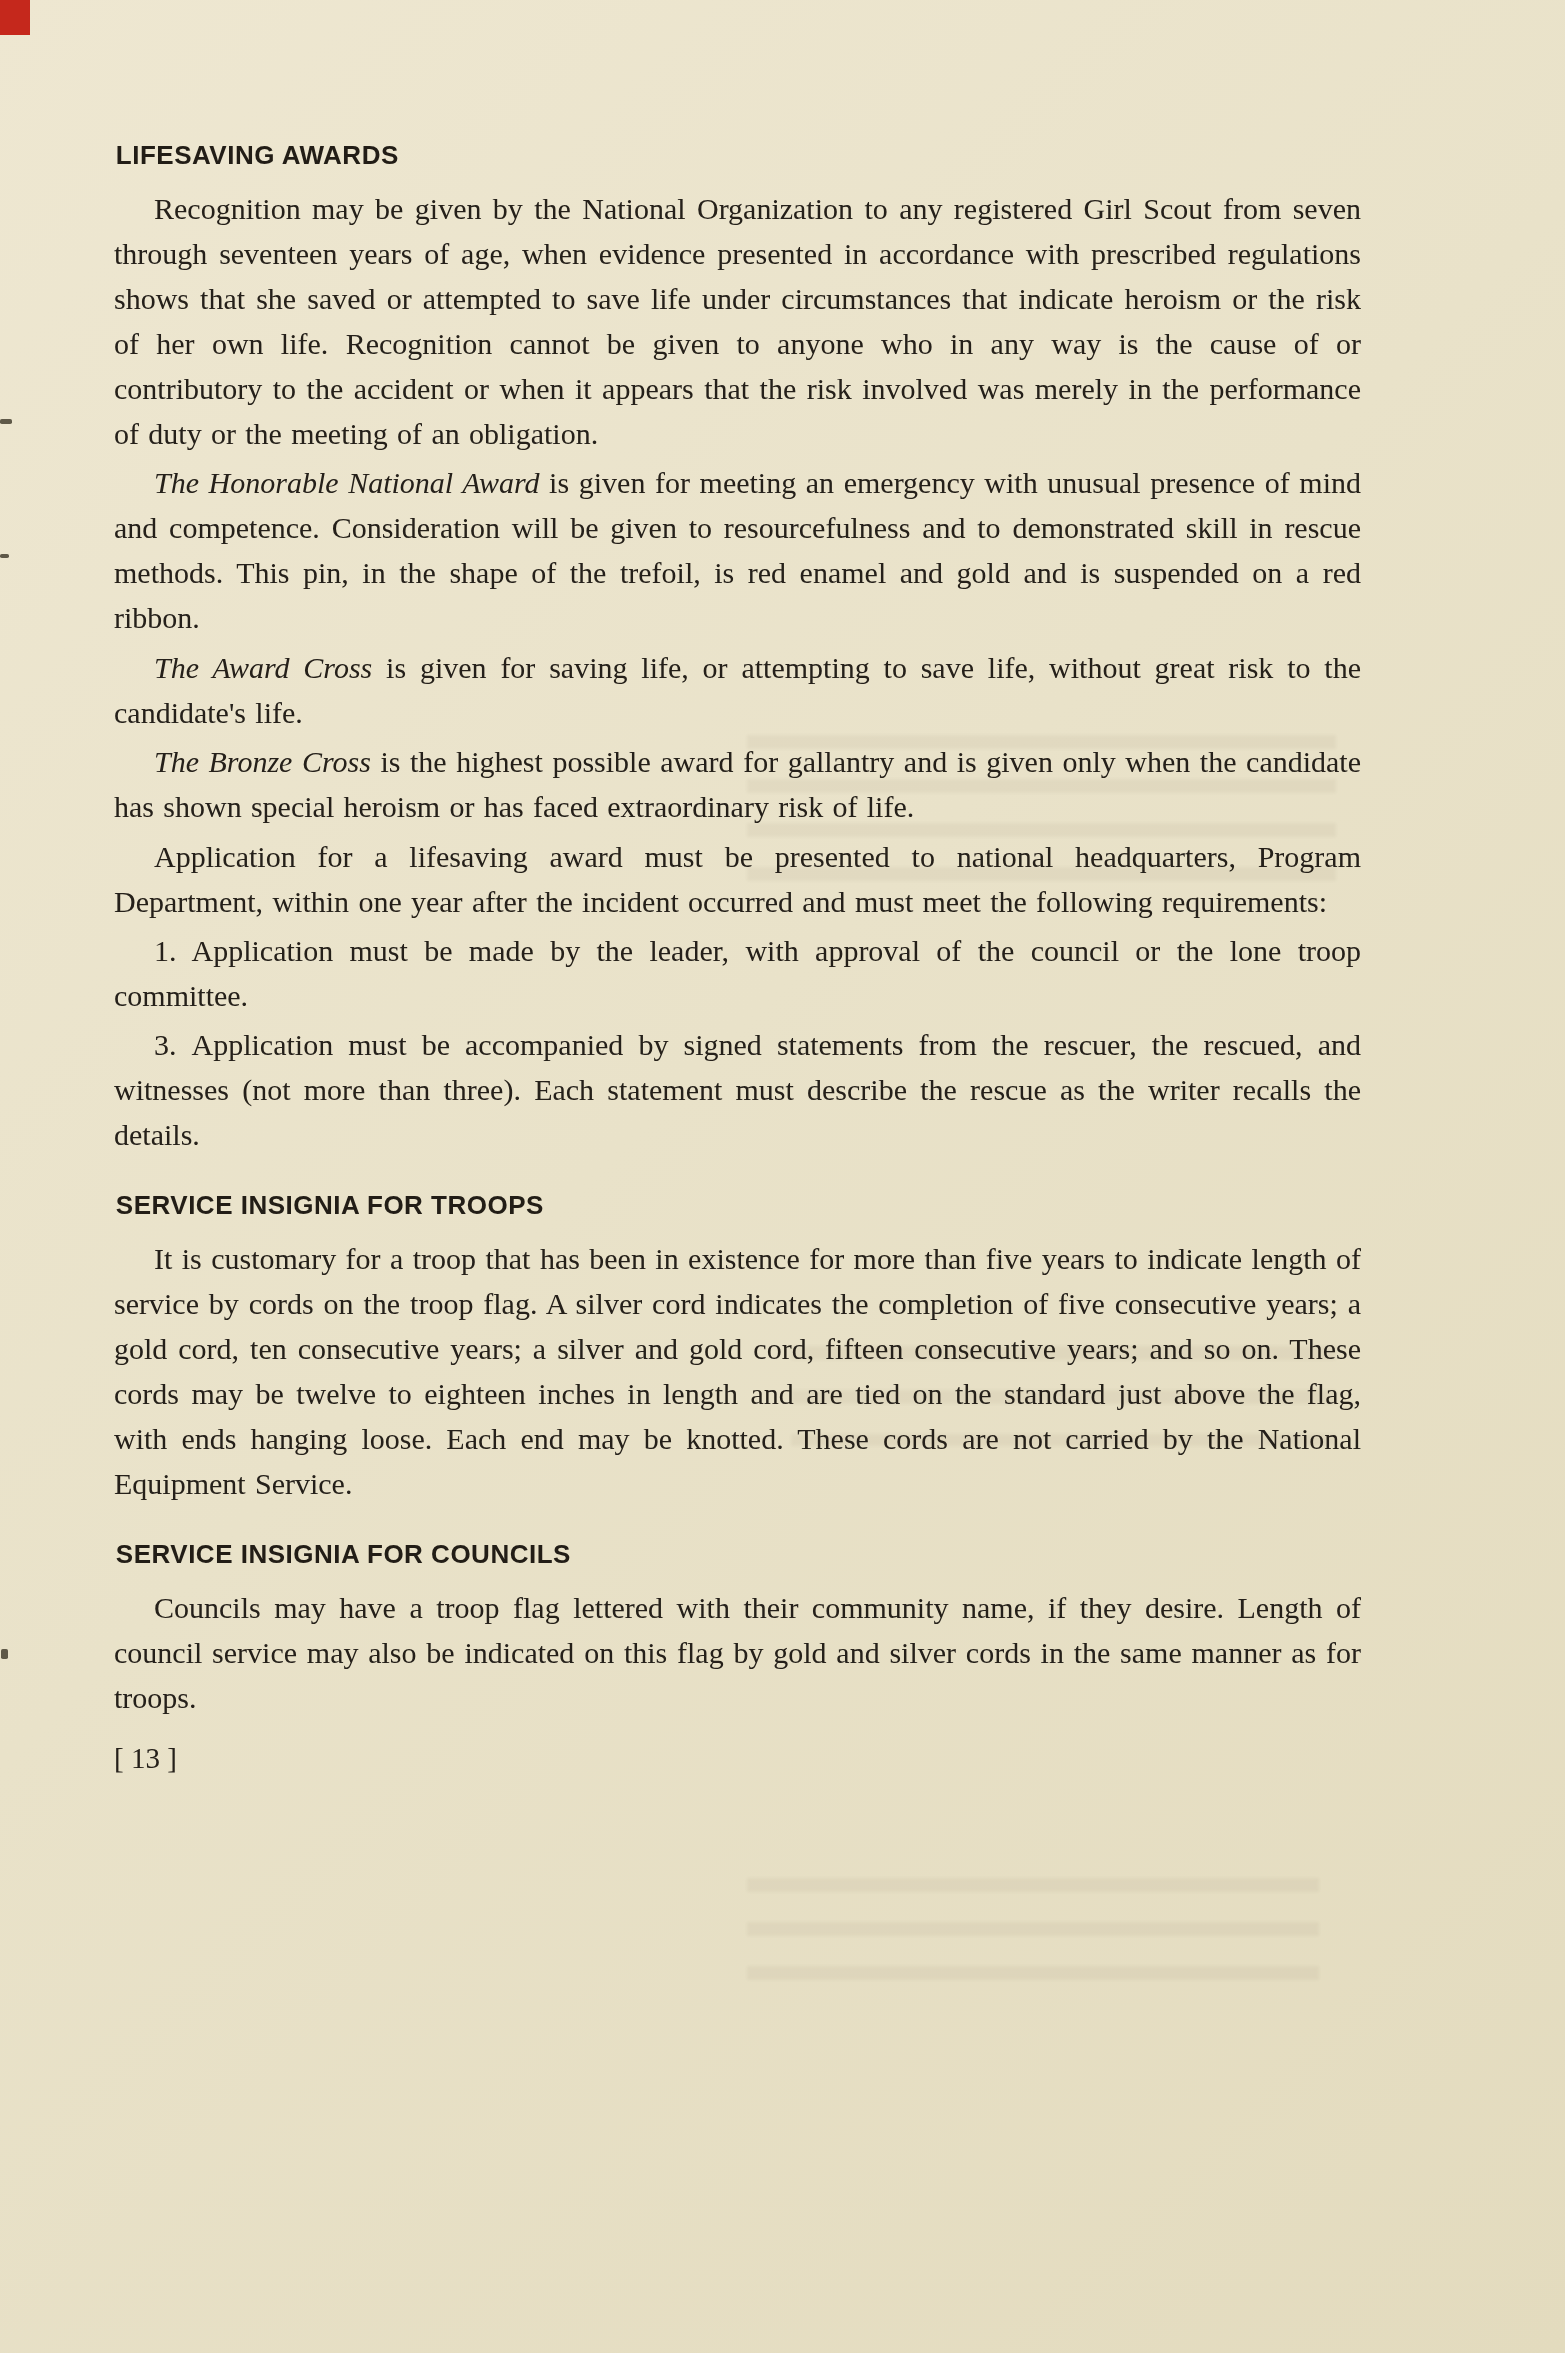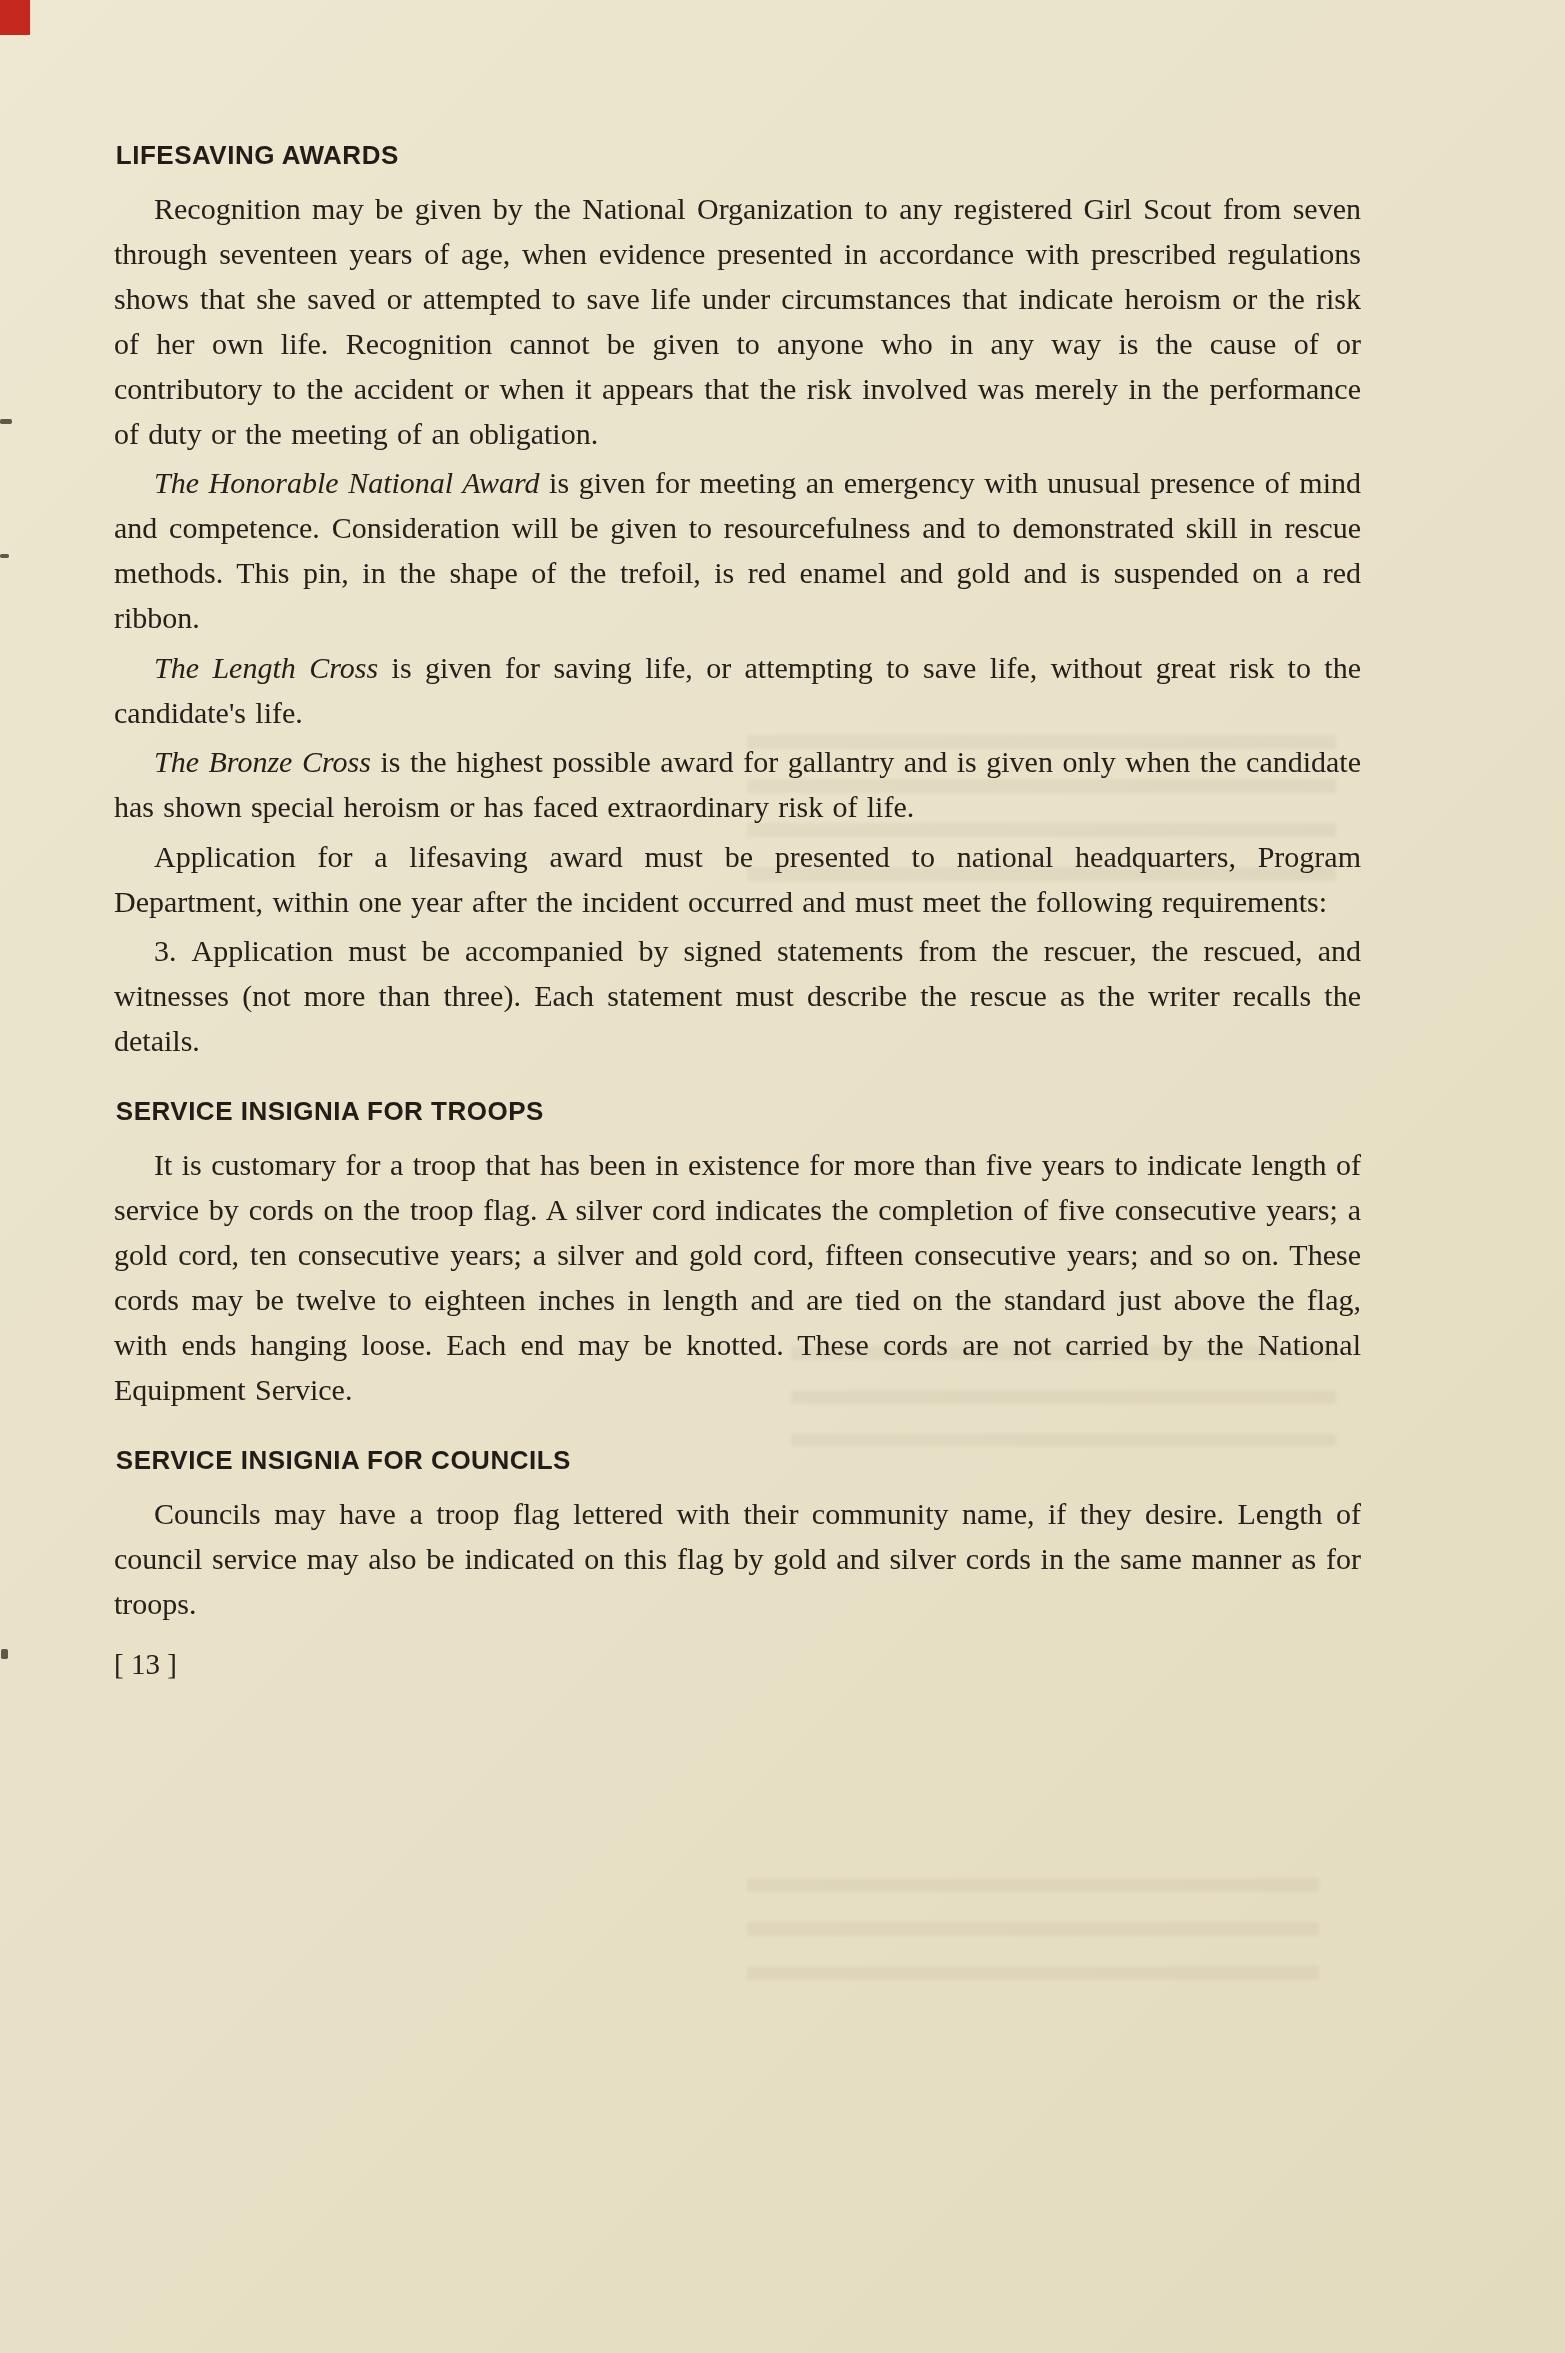--- a/index.html
+++ b/index.html
@@ -80,26 +80,27 @@
 <div class="ghost ghost3"></div>
 
 <main class="content">
 
   <h2 class="subhead first">LIFESAVING AWARDS</h2>
 
   <p>Recognition may be given by the National Organization to any registered Girl Scout from seven through seventeen years of age, when evidence presented in accordance with prescribed regulations shows that she saved or attempted to save life under circumstances that indicate heroism or the risk of her own life. Recognition cannot be given to anyone who in any way is the cause of or contributory to the accident or when it appears that the risk involved was merely in the performance of duty or the meeting of an obligation.</p>
 
   <p><span class="lead-italic">The Honorable National Award</span><span> is given for meeting an emergency with unusual presence of mind and competence. Consideration will be given to resourcefulness and to demonstrated skill in rescue methods. This pin, in the shape of the trefoil, is red enamel and gold and is suspended on a red ribbon.</span></p>
 
-  <p><span class="lead-italic">The Length Cross</span><span> is given for saving life, or attempting to save life, without great risk to the candidate's life.</span></p>
+  <p><span class="lead-italic">The Award Cross</span><span> is given for saving life, or attempting to save life, without great risk to the candidate's life.</span></p>
 
   <p><span class="lead-italic">The Bronze Cross</span><span> is the highest possible award for gallantry and is given only when the candidate has shown special heroism or has faced extraordinary risk of life.</span></p>
 
   <p>Application for a lifesaving award must be presented to national headquarters, Program Department, within one year after the incident occurred and must meet the following requirements:</p>
 
+  <p>1. Application must be made by the leader, with approval of the council or the lone troop committee.</p>
 
   <p>3. Application must be accompanied by signed statements from the rescuer, the rescued, and witnesses (not more than three). Each statement must describe the rescue as the writer recalls the details.</p>
 
 
 
   <h2 class="subhead">SERVICE INSIGNIA FOR TROOPS</h2>
 
   <p>It is customary for a troop that has been in existence for more than five years to indicate length of service by cords on the troop flag. A silver cord indicates the completion of five consecutive years; a gold cord, ten consecutive years; a silver and gold cord, fifteen consecutive years; and so on. These cords may be twelve to eighteen inches in length and are tied on the standard just above the flag, with ends hanging loose. Each end may be knotted. These cords are not carried by the National Equipment Service.</p>
 
   <h2 class="subhead">SERVICE INSIGNIA FOR COUNCILS</h2>

